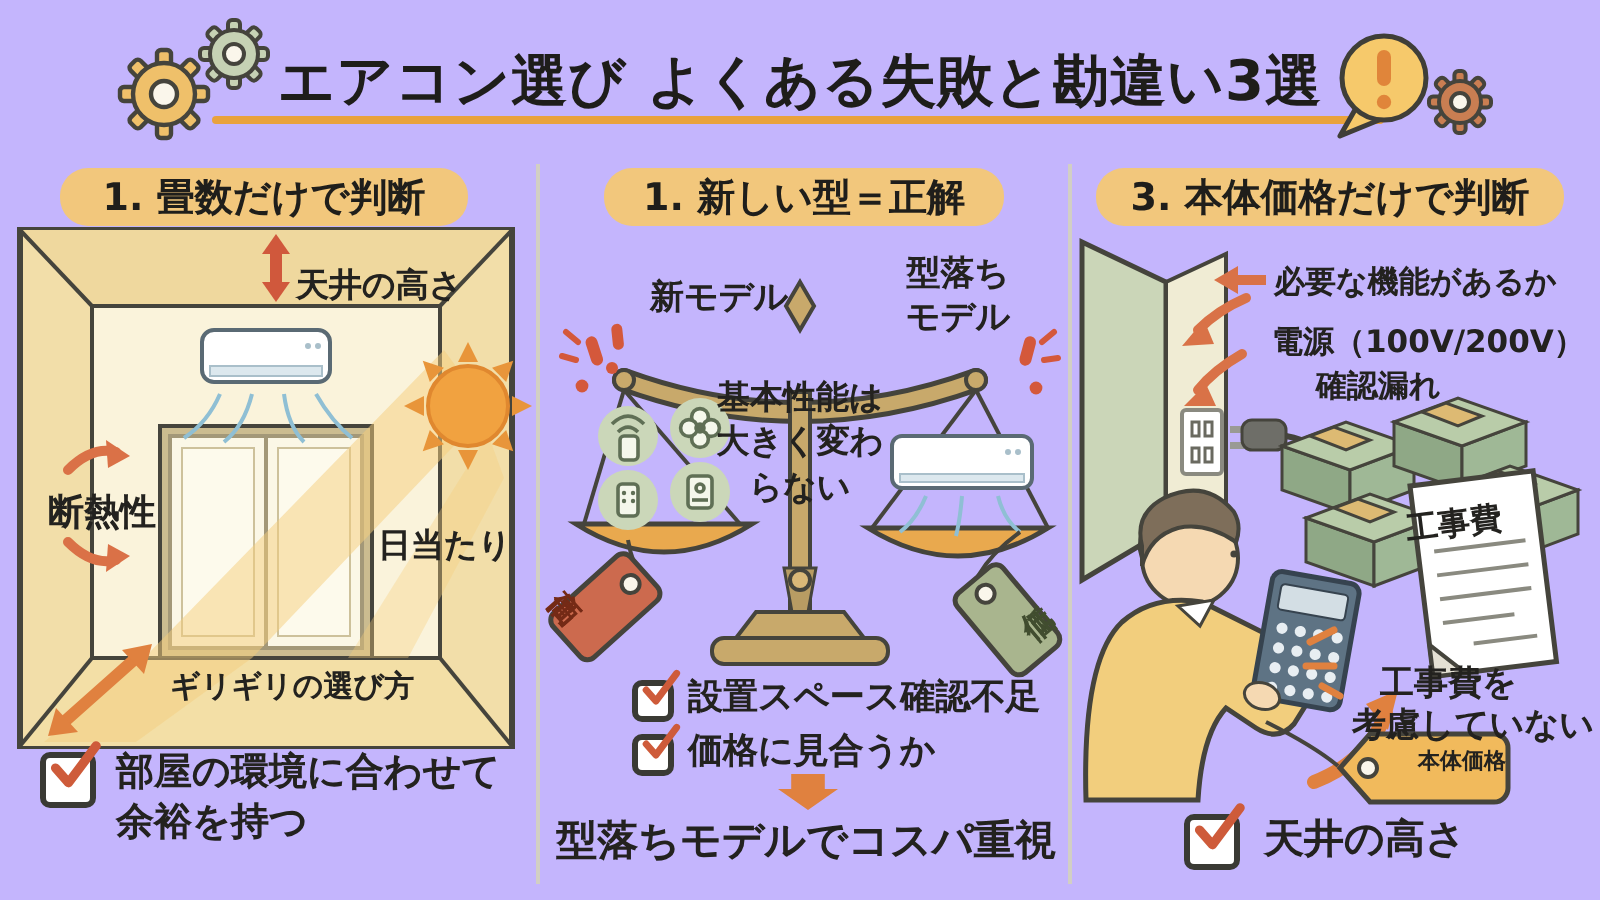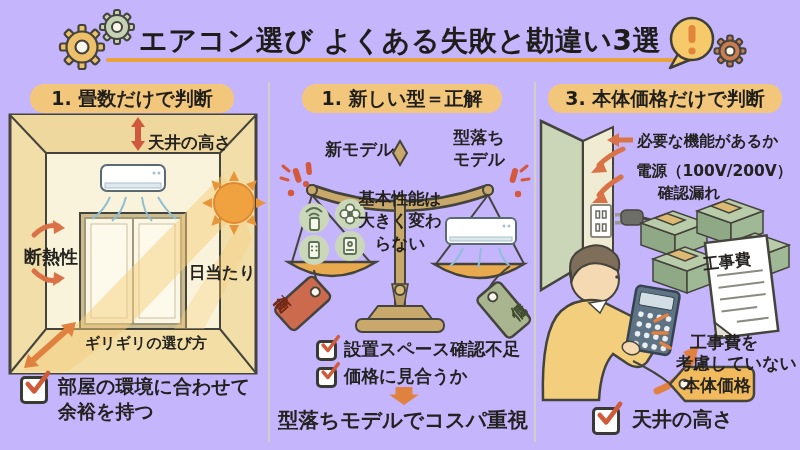--- a/index.html
+++ b/index.html
@@ -386,21 +386,21 @@
       <circle cx="147" cy="269" r="4.5" fill="#FAF6EB" stroke="#45443C" stroke-width="2"></circle>
     </g>
   </svg>
 
   <div class="lbl" style="left:637px;top:131px;font-size:15.5px;">必要な機能があるか</div>
   <div class="lbl" style="left:636px;top:161px;font-size:15.5px;">電源（100V/200V）</div>
   <div class="lbl" style="left:636px;top:183px;font-size:15.5px;margin-left:22px;">確認漏れ</div>
   <div class="lbl" style="left:703px;top:252px;font-size:16px;transform:rotate(-7deg);">工事費</div>
   <div class="lbl" style="left:690px;top:331px;font-size:17px;">工事費を</div>
   <div class="lbl" style="left:676px;top:352px;font-size:17px;">考慮していない</div>
-  <div class="lbl center" style="left:680px;top:374px;width:74px;font-size:17px;">本体価格</div>
+  <div class="lbl center" style="left:694px;top:374px;width:74px;font-size:11px;">本体価格</div>
 
   <div class="cbox" style="left:592px;top:407px;width:28px;height:28px;">
     <svg width="24" height="24" viewBox="0 0 26 26">
         <path d="M3,13 L10,21 L25,1" stroke="#CE5B3A" stroke-width="5" fill="none" stroke-linecap="round" stroke-linejoin="round"></path>
       </svg>
   </div>
   <div class="lbl" style="left:632px;top:406px;font-size:20px;">天井の高さ</div>
 
 </div>
 

